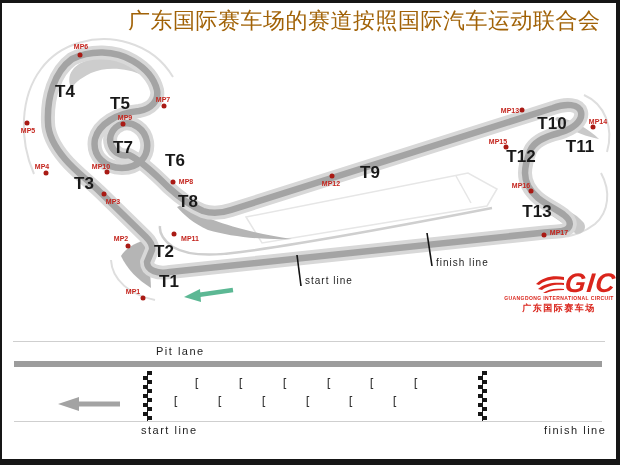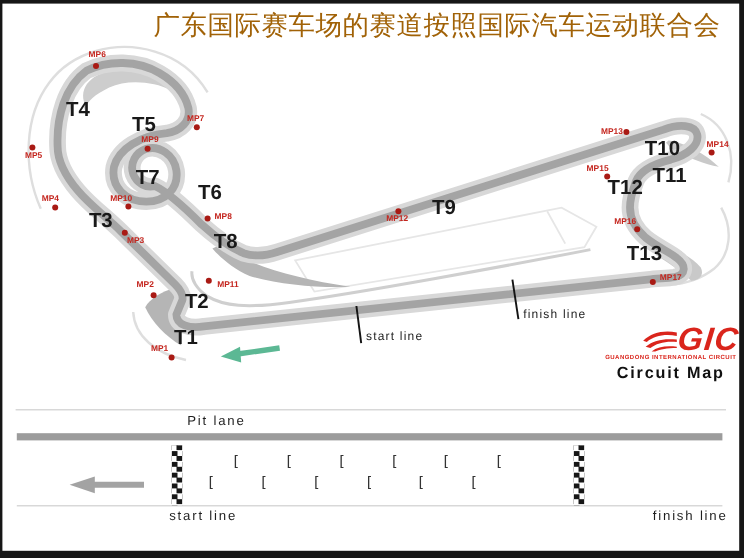--- a/index.html
+++ b/index.html
@@ -70,31 +70,31 @@
 
     <path d="M 147,262 L 152,250 C 153,245 150,241 146,237 L 101,193 C 90,182 75,171 65,159 C 54,146 48,134 48,122 C 47,98 54,72 72,59 C 90,50 115,50 133,61 C 145,68 154,78 157,90 C 159,101 151,109 139,111 C 117,113 99,124 95,139 C 92,156 105,168 122,168 C 138,168 149,157 147,142 C 145,129 133,121 122,124 C 113,127 108,136 111,145 C 114,153 122,157 129,155 C 140,160 155,174 168,187 C 179,197 191,206 203,211 C 212,214 222,213 231,210 L 553,108 C 566,103 579,104 581,112 C 583,121 573,129 559,133 C 547,136 534,141 530,151 C 527,159 525,167 525,173 C 525,183 530,191 538,198 C 548,206 558,210 564,215 C 572,221 572,229 562,231 C 556,232 548,232 540,233 L 170,272 C 158,274 147,271 147,262 Z" fill="none" stroke="#a4a4a4" stroke-width="6.5" stroke-linejoin="round"></path>
 
     <path d="M 297,255 L 301,286" stroke="#141414" stroke-width="1.6"></path>
     <path d="M 427,233 L 432,266" stroke="#141414" stroke-width="1.6"></path>
 
     <path d="M 233,290 L 198,295" stroke="#5cb894" stroke-width="4.5" fill="none"></path>
     <polygon points="184,297 200,289 201,302" fill="#5cb894"></polygon>
   </svg>
 
-  <span class="tl" style="left:155px;top:282px">T1</span>
+  <span class="tl" style="left:169px;top:282px">T1</span>
   <span class="tl" style="left:164px;top:252px">T2</span>
   <span class="tl" style="left:84px;top:184px">T3</span>
   <span class="tl" style="left:65px;top:92px">T4</span>
   <span class="tl" style="left:120px;top:104px">T5</span>
   <span class="tl" style="left:175px;top:161px">T6</span>
   <span class="tl" style="left:123px;top:148px">T7</span>
   <span class="tl" style="left:188px;top:202px">T8</span>
   <span class="tl" style="left:370px;top:173px">T9</span>
   <span class="tl" style="left:552px;top:124px">T10</span>
-  <span class="tl" style="left:558px;top:147px">T11</span>
+  <span class="tl" style="left:580px;top:147px">T11</span>
   <span class="tl" style="left:521px;top:157px">T12</span>
   <span class="tl" style="left:537px;top:212px">T13</span>
 
   <span class="mpl" style="left:133px;top:291px">MP1</span>
   <span class="mpd" style="left:143px;top:298px"></span>
   <span class="mpl" style="left:121px;top:238px">MP2</span>
   <span class="mpd" style="left:128px;top:246px"></span>
   <span class="mpl" style="left:113px;top:201px">MP3</span>
   <span class="mpd" style="left:104px;top:194px"></span>
   <span class="mpl" style="left:42px;top:166px">MP4</span>
@@ -132,21 +132,21 @@
   <div class="logo">
     <div class="gicrow">
       <svg width="30" height="24" viewBox="0 0 30 24">
         <path d="M1,14 C8,7 18,5 29,7 L29,10 C19,8 10,10 4,15 Z" fill="#da251c"></path>
         <path d="M3,19 C10,13 19,12 29,13 L29,15 C20,14 12,16 7,20 Z" fill="#da251c"></path>
         <path d="M8,23 C13,19 20,18 29,19 L29,20 C21,20 15,21 11,23 Z" fill="#da251c"></path>
       </svg>
       <span class="gic">GIC</span>
     </div>
     <div class="banner">GUANGDONG INTERNATIONAL CIRCUIT</div>
-    <div class="cap">Circuit Map</div>
+    <div class="cn">广东国际赛车场</div>
   </div>
 
   <div class="sep" style="left:13px;top:341px;width:592px;height:1px"></div>
   <span class="pitlab" style="left:114px;top:345px">Pit lane</span>
   <div class="bar"></div>
 
   <div class="chk" style="left:143px"></div>
   <div class="chk" style="left:478px"></div>
 
   <span class="gb" style="left:193px;top:377px">[</span>

